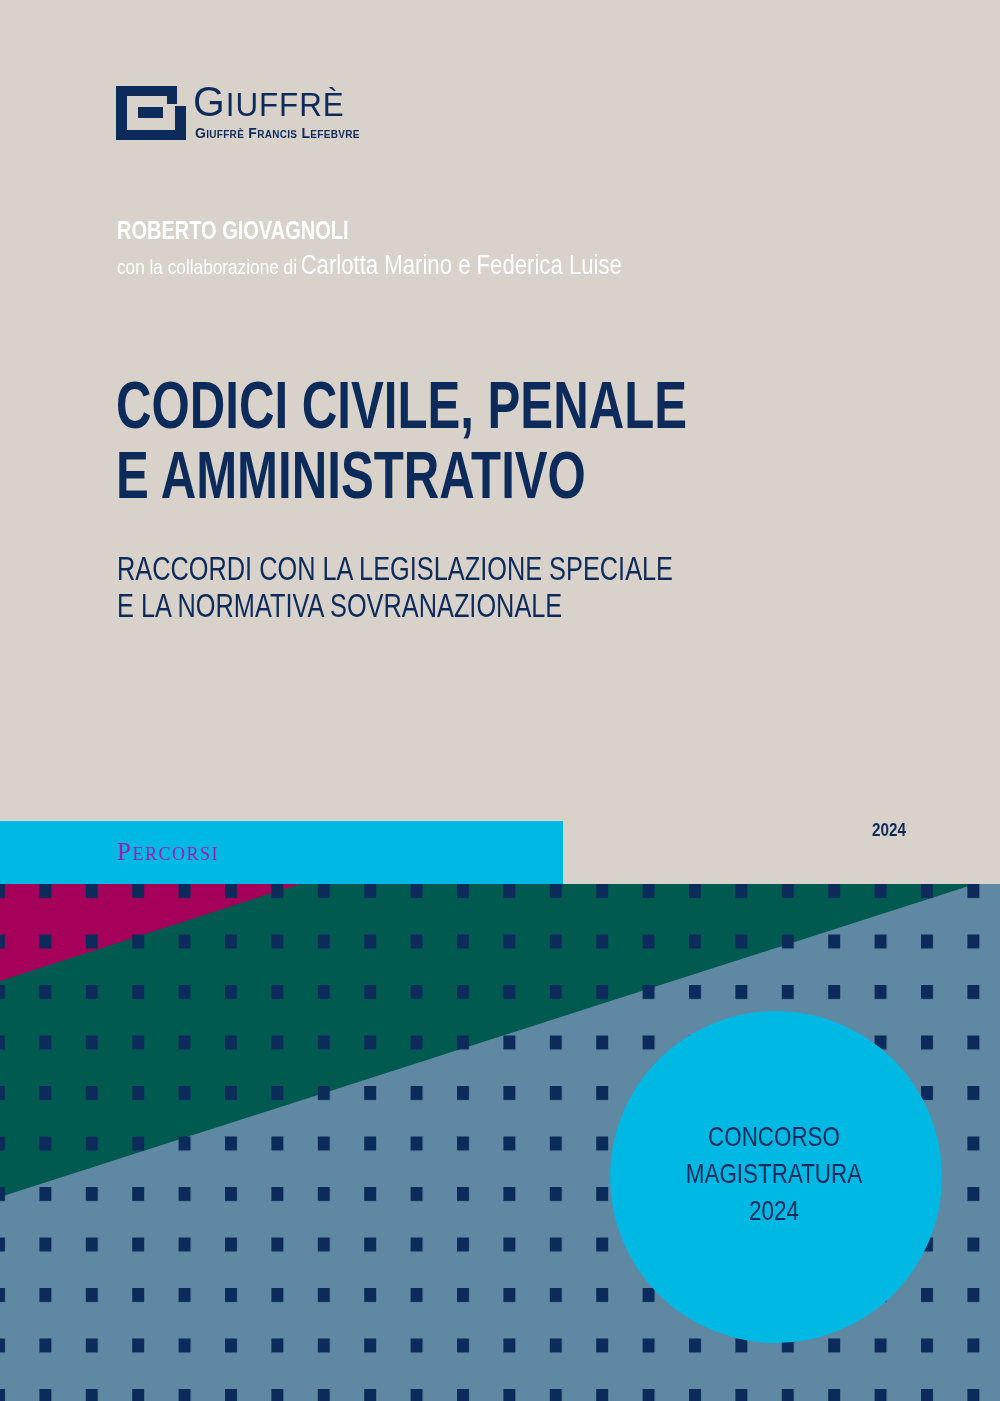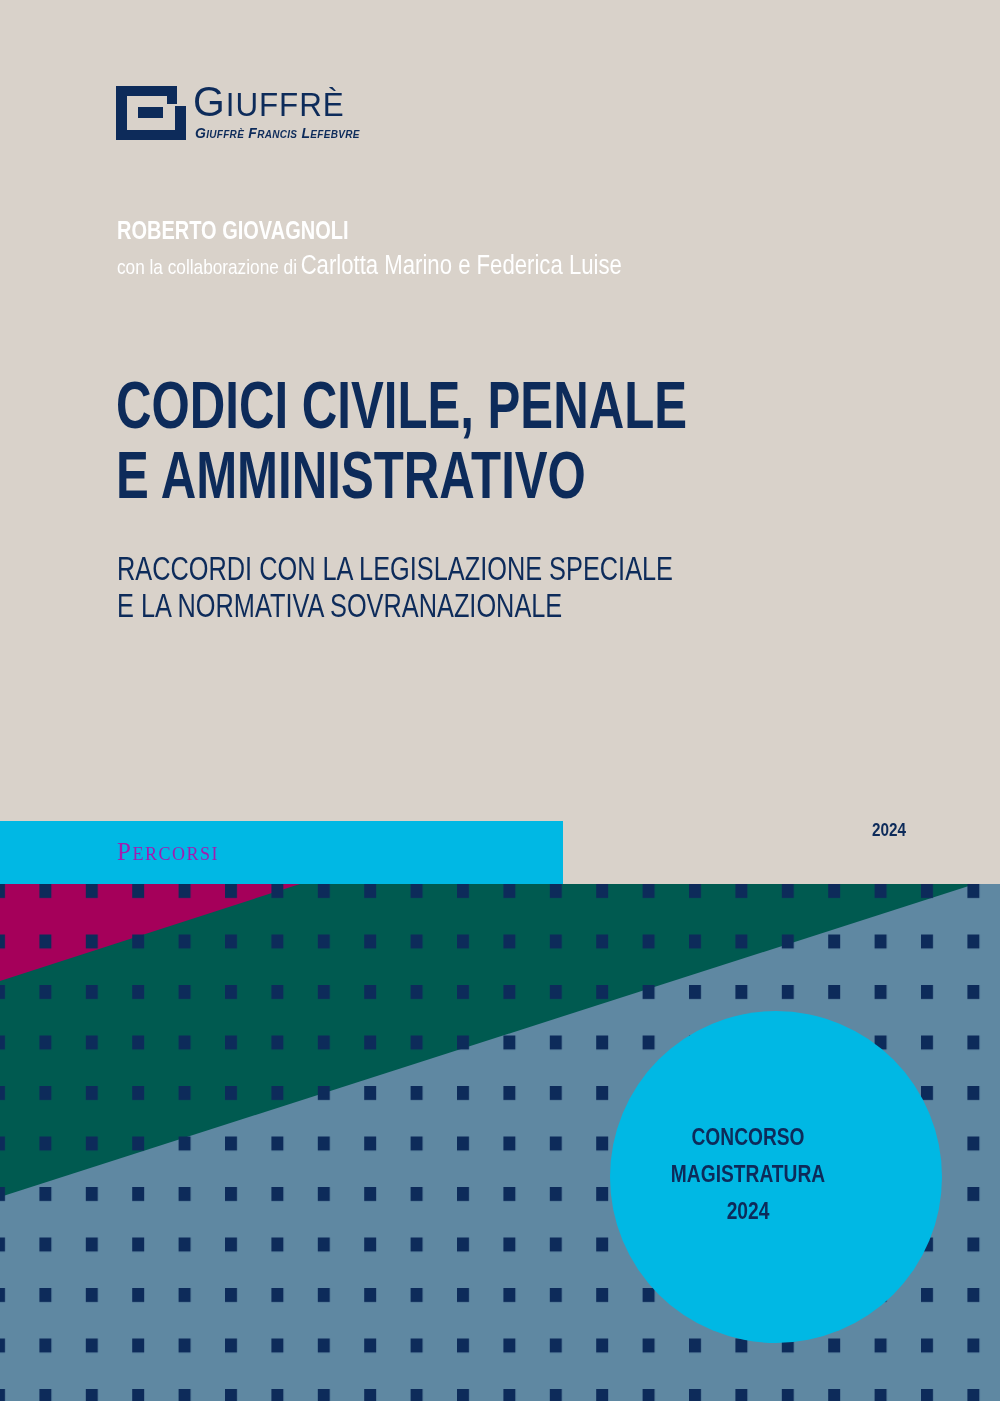--- a/index.html
+++ b/index.html
@@ -14,21 +14,21 @@
   #logo-mark { left: 116px; top: 86px; width: 70px; height: 54px; }
   #logo-word {
     left: 193px; top: 80px; font-family: "Liberation Sans", sans-serif;
     font-size: 43px; line-height: 43px; color: #0d2b5a; letter-spacing: 1px;
     font-weight: 400; transform-origin: 0 0; transform: scaleX(0.95);
   }
   #logo-word .big { font-size: 43px; }
   #logo-word .sm { font-size: 33px; }
   #logo-sub {
     left: 195px; top: 125px; font-size: 14px; color: #0d2b5a; font-weight: 700;
-    letter-spacing: 0.3px; white-space: nowrap; font-variant: small-caps; font-style: italic;
+    letter-spacing: 0.3px; white-space: nowrap; font-variant: small-caps;
   }
 
   
   #author {
     left: 117px; top: 216px; font-size: 25px; line-height: 28px; color: #ffffff; font-weight: 700;
     white-space: nowrap; transform-origin: 0 0; transform: scaleX(0.80);
   }
   #collab {
     left: 117px; top: 250px; color: #ffffff; white-space: nowrap;
     transform-origin: 0 0; transform: scaleX(0.82);
@@ -66,22 +66,22 @@
 
   
   #pattern { left: 0; top: 884px; width: 1000px; height: 517px; }
 
   
   #badge {
     left: 610px; top: 1011px; width: 332px; height: 332px; border-radius: 50%;
     background: #00b8e4;
   }
   #badge-text {
-    left: 582px; top: 1118px; width: 332px; text-align: center; color: #0d2b5a;
-    font-weight: 700; font-size: 24px; line-height: 37px;
+    left: 608px; top: 1118px; width: 332px; text-align: center; color: #0d2b5a;
+    font-weight: 400; font-size: 28px; line-height: 37px;
   }
   #badge-text span { display: block; transform: scaleX(0.80); }
 </style>
 </head>
 <body>
 
 <div id="logo">
   <svg id="logo-mark" class="abs" viewBox="0 0 70 54" width="70" height="54">
     <g fill="#0d2b5a">
       <rect x="0" y="0" width="61" height="10"></rect>

